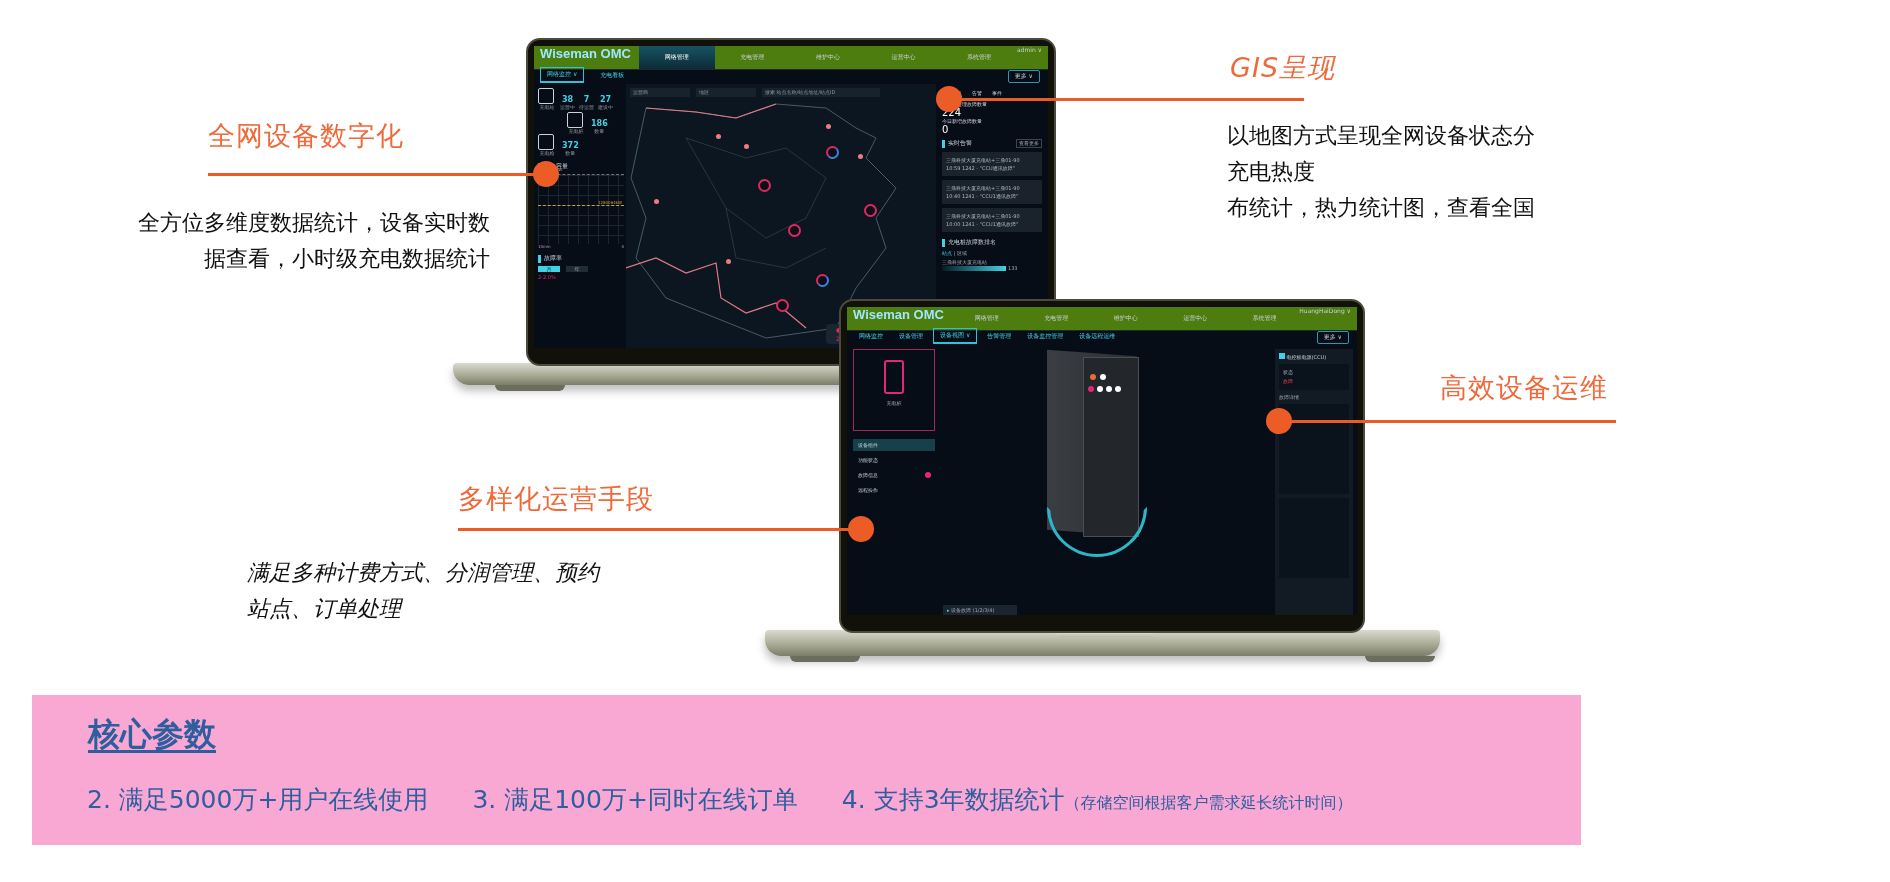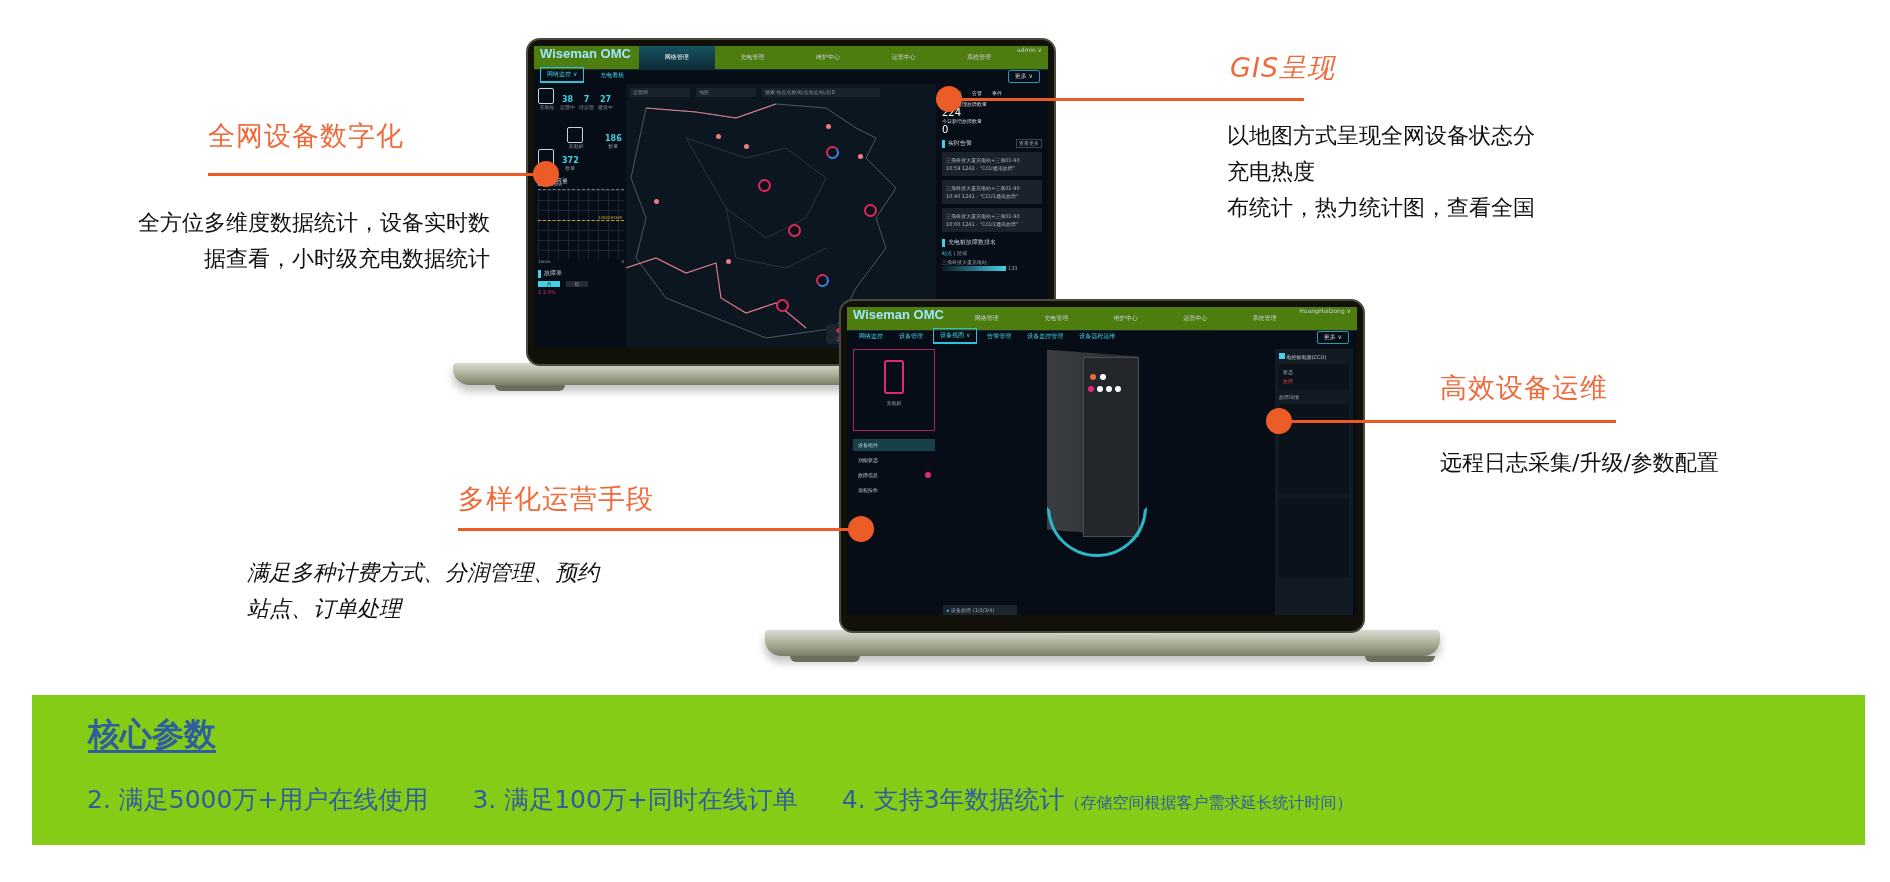--- a/index.html
+++ b/index.html
@@ -50,21 +50,21 @@
   .lmenu { position: absolute; left: 6px; top: 132px; width: 82px; }
   .lmenu-item { height: 12px; line-height: 12px; font-size: 5px; color: #c9d3dc; padding-left: 5px; margin-bottom: 3px; }
   .lmenu-item.active { background: #16414b; }
   .cabinet { position: absolute; left: 200px; top: 46px; width: 90px; height: 180px; background: linear-gradient(90deg, #3a3d42, #2c2f33); transform: skewY(4deg); }
   .cabinet-front { position: absolute; left: 236px; top: 50px; width: 56px; height: 180px; background: #23262a; border: 1px solid #4a4d52; }
   .arc { position: absolute; left: 200px; top: 200px; width: 100px; height: 50px; border: 3px solid #2cb6c8; border-top-color: transparent; border-radius: 0 0 60px 60px; }
   .rcol { position: absolute; right: 4px; top: 42px; width: 78px; bottom: 0; background: #121b24; padding: 4px; }
   .rcard { background: #0a121b; margin-top: 4px; padding: 4px; font-size: 5px; color: #aeb8c2; line-height: 9px; }
 
   
-  .params { position: absolute; left: 32px; top: 695px; width: 1833px; height: 150px; background: #84cc16; text-decoration: underline; }
+  .params { position: absolute; left: 32px; top: 695px; width: 1549px; height: 150px; background: #f9a8d4; text-decoration: underline; }
   .params-title { position: absolute; left: 56px; top: 18px; color: #2f5e9e; font-size: 32px; font-weight: bold; text-decoration: underline; text-underline-offset: 5px; }
   .params-list { position: absolute; left: 55px; top: 88px; display: flex; align-items: baseline; color: #2f5e9e; font-size: 25px; white-space: nowrap; }
   .param { margin-right: 44px; }
   .param-note { font-size: 16px; }
 </style>
 </head>
 <body>
 
 <div class="base" style="left:453px; top:363px; width:600px; height:22px;">
   <div class="notch" style="left:450px; width:130px;"></div>
@@ -102,21 +102,21 @@
           </div>
         <div>
             <div class="stat-num">7</div>
             <div class="stat-lbl">待运营</div>
           </div>
         <div>
             <div class="stat-num">27</div>
             <div class="stat-lbl">建设中</div>
           </div>
       </div>
-      <div style="display:flex; gap:20px; align-items:flex-end; margin-top:17px;padding-left:29px;">
+      <div style="display:flex; gap:6px; align-items:flex-end; margin-top:2px;padding-left:29px;">
         <div style="width:18px;">
             <div class="dev-icon"></div>
             <div class="stat-lbl">充电桩</div>
           </div>
         <div>
             <div class="stat-num">186</div>
             <div class="stat-lbl">数量</div>
           </div>
       </div>
       <div style="display:flex; gap:6px; align-items:flex-end; ">
@@ -309,21 +309,20 @@
 <div class="c-body" style="left:1227px; top:118px;">
   <div>以地图方式呈现全网设备状态分</div>
   <div>充电热度</div>
   <div>布统计，热力统计图，查看全国</div>
 </div>
 
 <div class="c-title" style="left:1440px; top:370px;">高效设备运维</div>
 <div class="c-line" style="left:1280px; top:420px; width:336px;"></div>
 <div class="c-dot" style="left:1266px; top:408px;"></div>
 <div class="c-body" style="left:1440px; top:445px;">
-  <div>远程日志采集/升级/参数配置</div>
 </div>
 
 <div class="c-title" style="left:458px; top:481px;">多样化运营手段</div>
 <div class="c-line" style="left:458px; top:528px; width:400px;"></div>
 <div class="c-dot" style="left:848px; top:516px;"></div>
 <div class="c-body" style="left:247px; top:555px;font-style:italic;">
   <div>满足多种计费方式、分润管理、预约</div>
   <div>站点、订单处理</div>
 </div>
 

